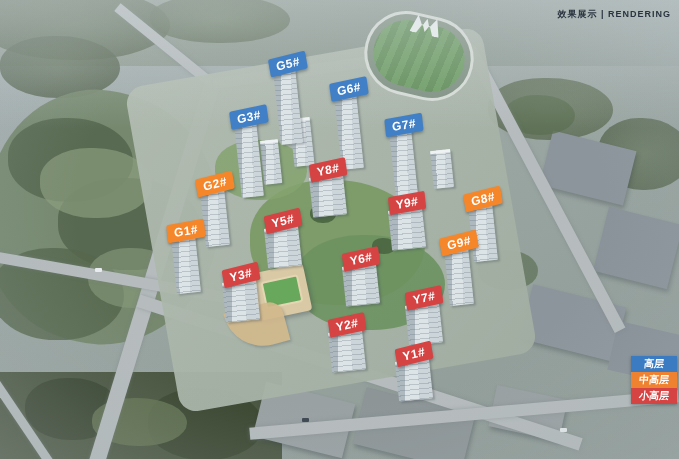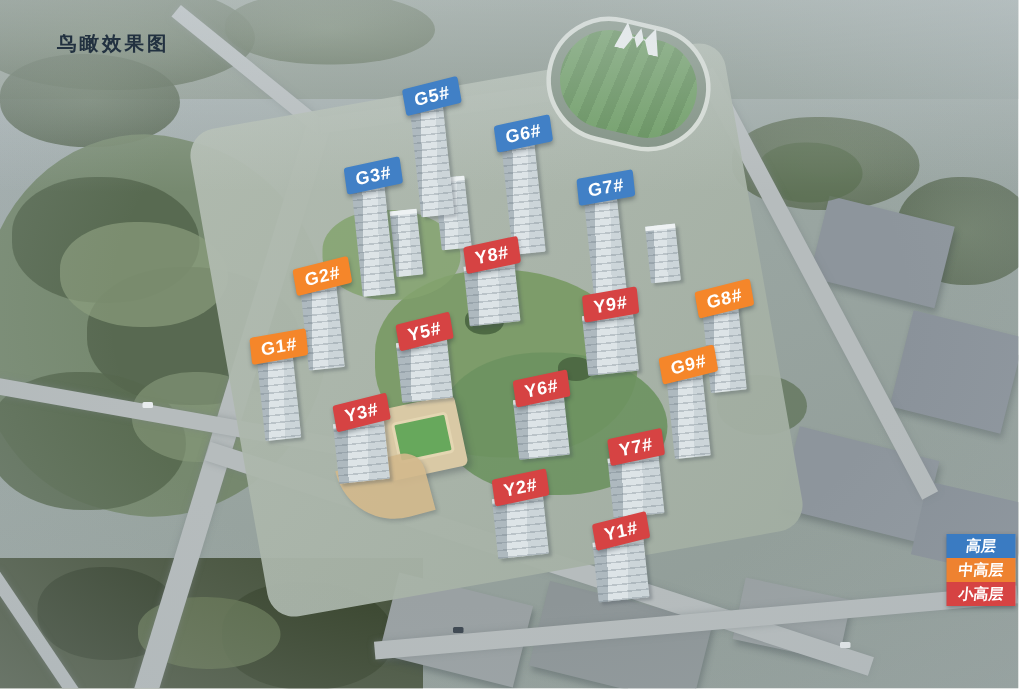--- a/index.html
+++ b/index.html
@@ -139,21 +139,21 @@
       <div class="bldg-label" style="left: 328px; top: 170px; background: rgb(214, 67, 67); transform: translate(-50%, -50%) rotate(-12deg) skewX(-4deg);">Y8#</div>
       <div class="bldg-label" style="left: 407px; top: 203px; background: rgb(214, 67, 67); transform: translate(-50%, -50%) rotate(-10deg) skewX(-4deg);">Y9#</div>
       <div class="bldg-label" style="left: 283px; top: 221px; background: rgb(214, 67, 67); transform: translate(-50%, -50%) rotate(-14deg) skewX(-4deg);">Y5#</div>
       <div class="bldg-label" style="left: 361px; top: 259px; background: rgb(214, 67, 67); transform: translate(-50%, -50%) rotate(-12deg) skewX(-4deg);">Y6#</div>
       <div class="bldg-label" style="left: 241px; top: 275px; background: rgb(214, 67, 67); transform: translate(-50%, -50%) rotate(-14deg) skewX(-4deg);">Y3#</div>
       <div class="bldg-label" style="left: 424px; top: 298px; background: rgb(214, 67, 67); transform: translate(-50%, -50%) rotate(-12deg) skewX(-4deg);">Y7#</div>
       <div class="bldg-label" style="left: 347px; top: 325px; background: rgb(214, 67, 67); transform: translate(-50%, -50%) rotate(-12deg) skewX(-4deg);">Y2#</div>
       <div class="bldg-label" style="left: 414px; top: 354px; background: rgb(214, 67, 67); transform: translate(-50%, -50%) rotate(-14deg) skewX(-4deg);">Y1#</div>
     </div>
 
-  <div class="title">鸟瞰效果图</div>
+  <div class="caption">效果展示 | RENDERING</div>
 
   <div class="legend">
     <div class="legend-row" style="background: rgb(58, 123, 194);">
         <span>高层</span>
       </div>
     <div class="legend-row" style="background: rgb(238, 130, 48);">
         <span>中高层</span>
       </div>
     <div class="legend-row" style="background: rgb(214, 67, 67);">
         <span>小高层</span>

